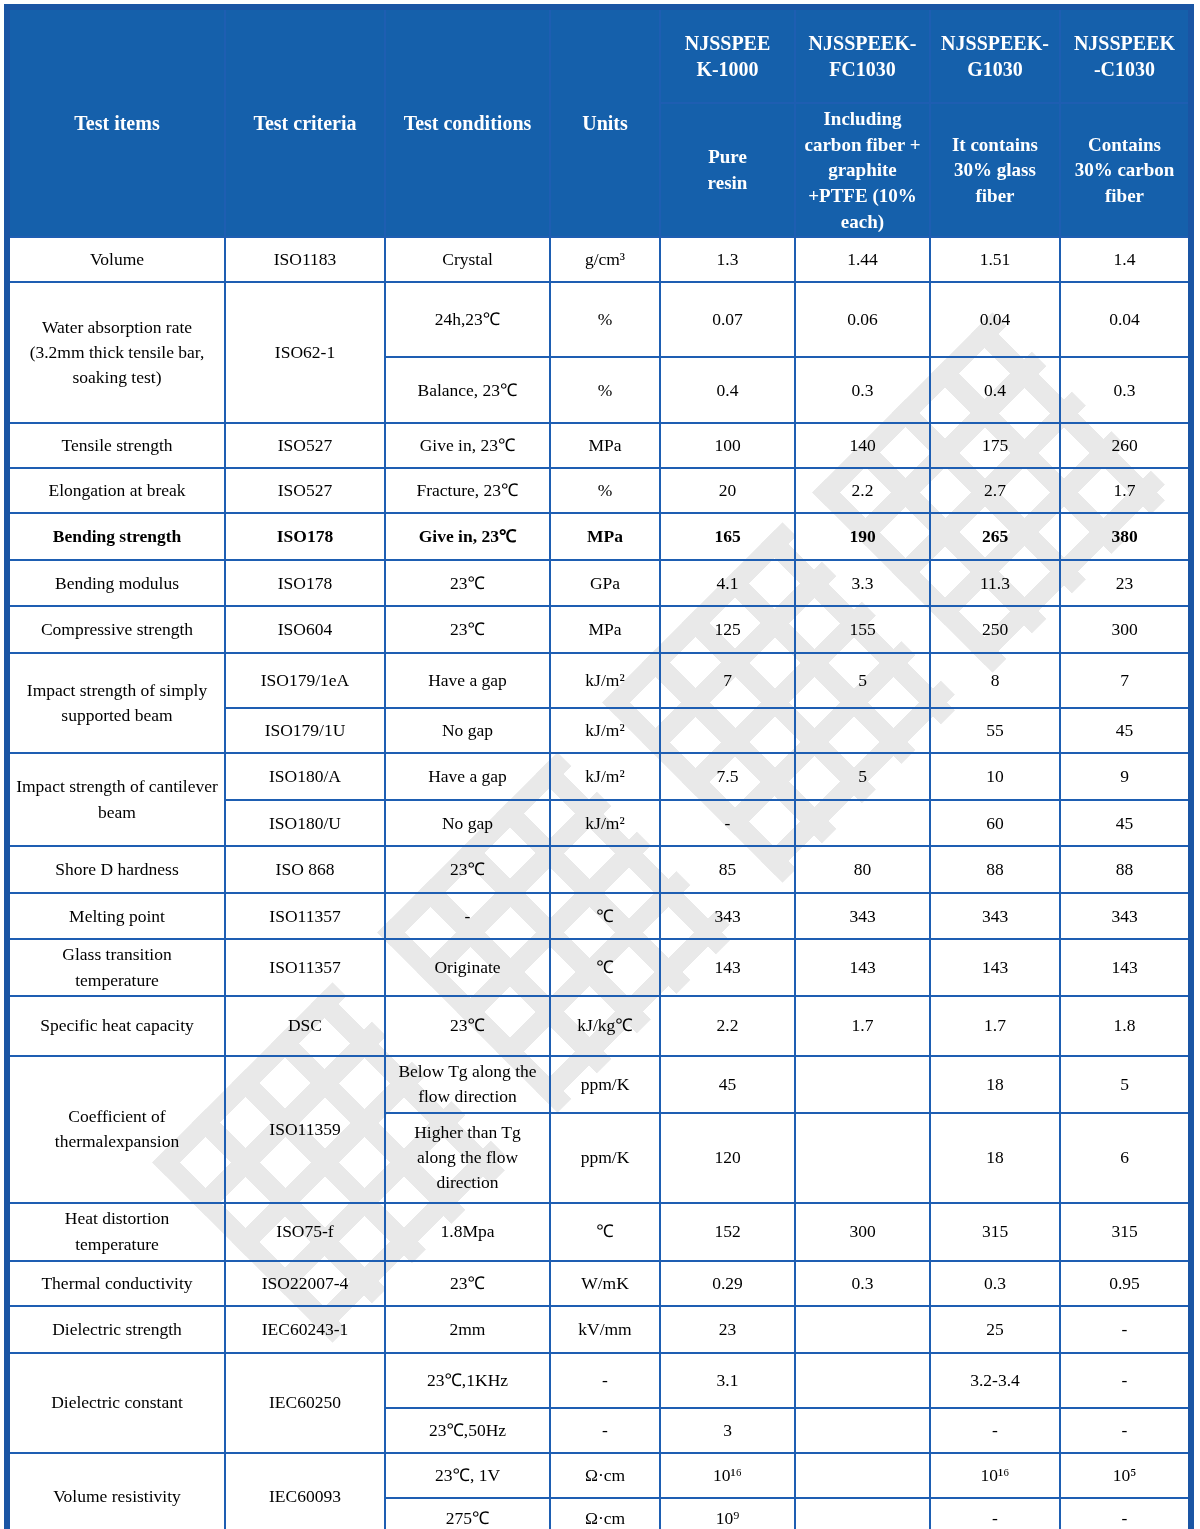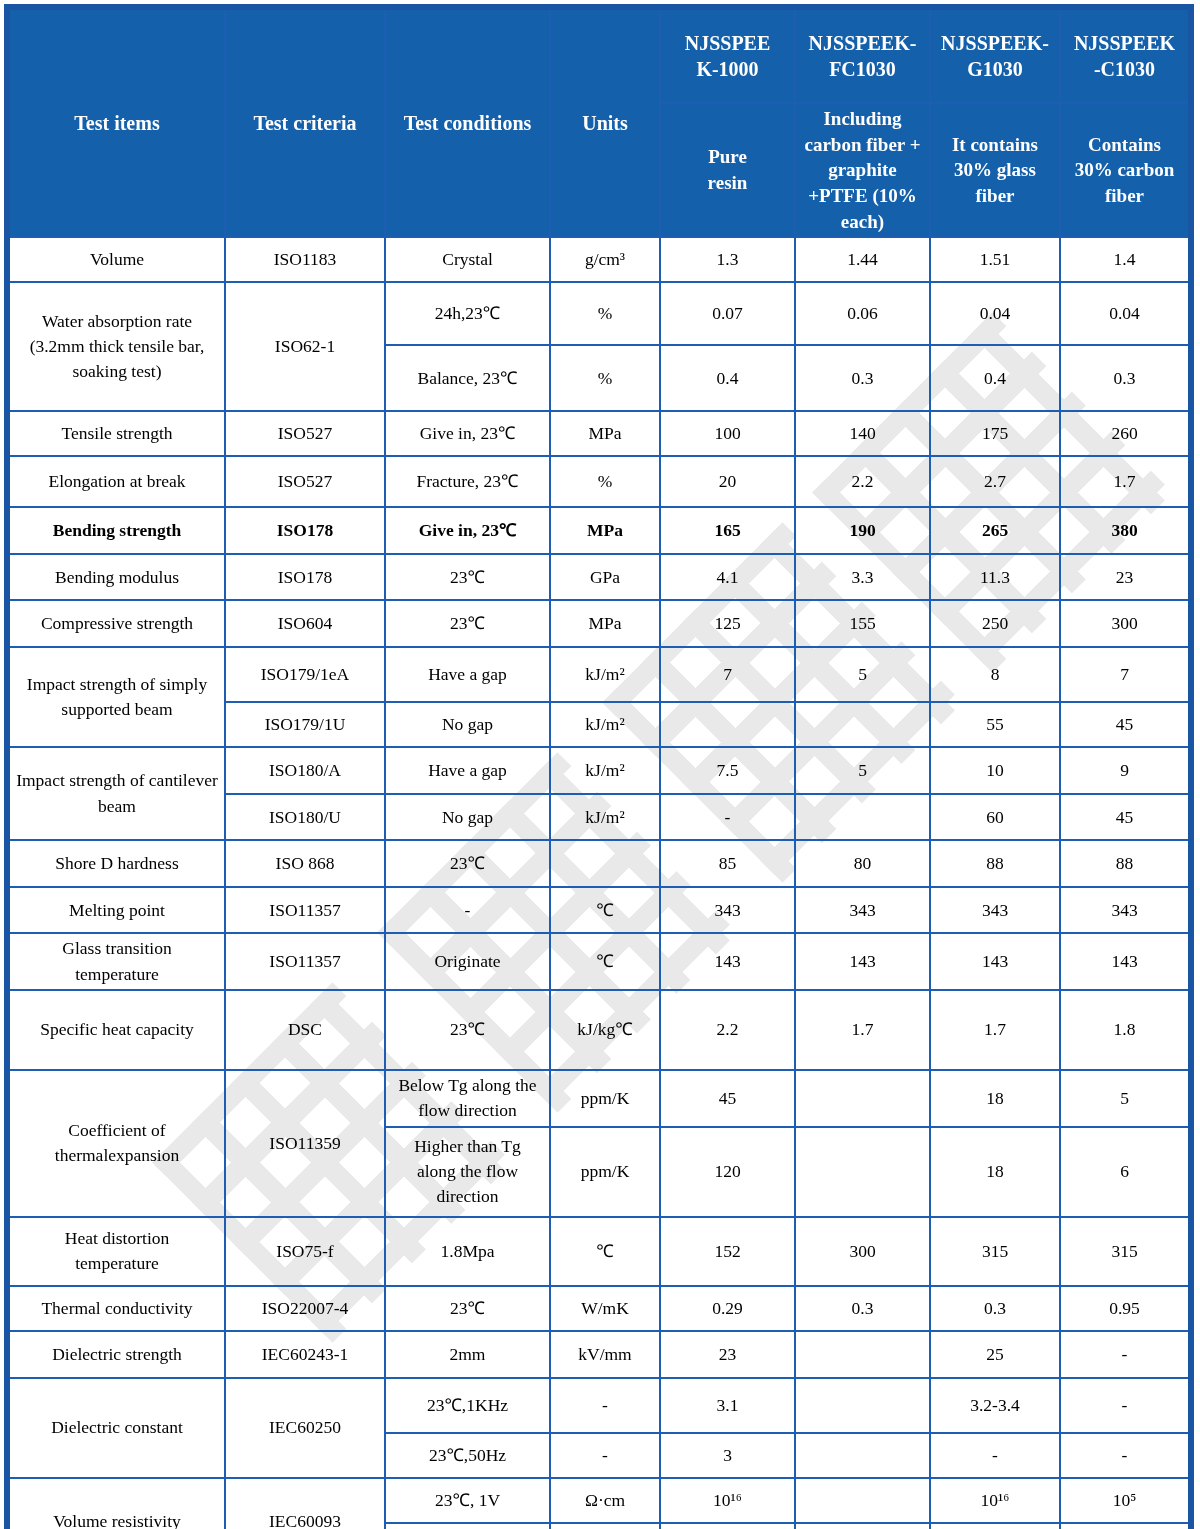--- a/index.html
+++ b/index.html
@@ -108,21 +108,21 @@
       <tr style="height: 45px;">
         <td>Volume</td>
         <td>ISO1183</td>
         <td>Crystal</td>
         <td>g/cm³</td>
         <td>1.3</td>
         <td>1.44</td>
         <td>1.51</td>
         <td>1.4</td>
       </tr>
-      <tr style="height: 63px;">
+      <tr style="height: 75px;">
         <td rowspan="2">Water absorption rate
 (3.2mm thick tensile bar,
 soaking test)</td>
         <td rowspan="2">ISO62-1</td>
         <td>24h,23℃</td>
         <td>%</td>
         <td>0.07</td>
         <td>0.06</td>
         <td>0.04</td>
         <td>0.04</td>
@@ -138,21 +138,21 @@
       <tr style="height: 45px;">
         <td>Tensile strength</td>
         <td>ISO527</td>
         <td>Give in, 23℃</td>
         <td>MPa</td>
         <td>100</td>
         <td>140</td>
         <td>175</td>
         <td>260</td>
       </tr>
-      <tr style="height: 51px;">
+      <tr style="height: 45px;">
         <td>Elongation at break</td>
         <td>ISO527</td>
         <td>Fracture, 23℃</td>
         <td>%</td>
         <td>20</td>
         <td>2.2</td>
         <td>2.7</td>
         <td>1.7</td>
       </tr>
       <tr style="height: 47px; font-weight: bold;">
@@ -249,21 +249,21 @@
         <td>Glass transition
 temperature</td>
         <td>ISO11357</td>
         <td>Originate</td>
         <td>℃</td>
         <td>143</td>
         <td>143</td>
         <td>143</td>
         <td>143</td>
       </tr>
-      <tr style="height: 80px;">
+      <tr style="height: 60px;">
         <td>Specific heat capacity</td>
         <td>DSC</td>
         <td>23℃</td>
         <td>kJ/kg℃</td>
         <td>2.2</td>
         <td>1.7</td>
         <td>1.7</td>
         <td>1.8</td>
       </tr>
       <tr style="height: 55px;">
@@ -281,21 +281,21 @@
       <tr style="height: 90px;">
         <td>Higher than Tg
 along the flow
 direction</td>
         <td>ppm/K</td>
         <td>120</td>
         <td></td>
         <td>18</td>
         <td>6</td>
       </tr>
-      <tr style="height: 69px;">
+      <tr style="height: 58px;">
         <td>Heat distortion
 temperature</td>
         <td>ISO75-f</td>
         <td>1.8Mpa</td>
         <td>℃</td>
         <td>152</td>
         <td>300</td>
         <td>315</td>
         <td>315</td>
       </tr>

